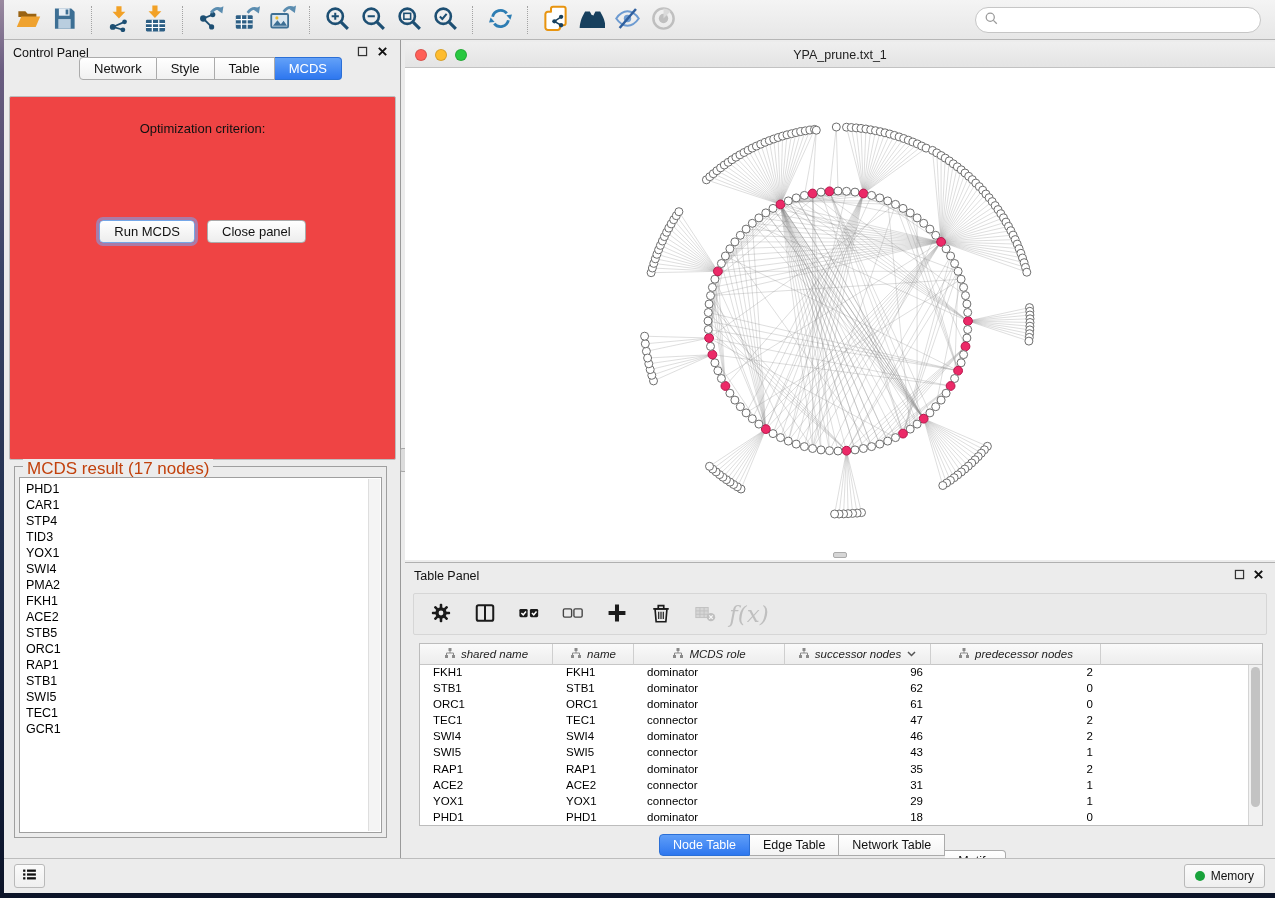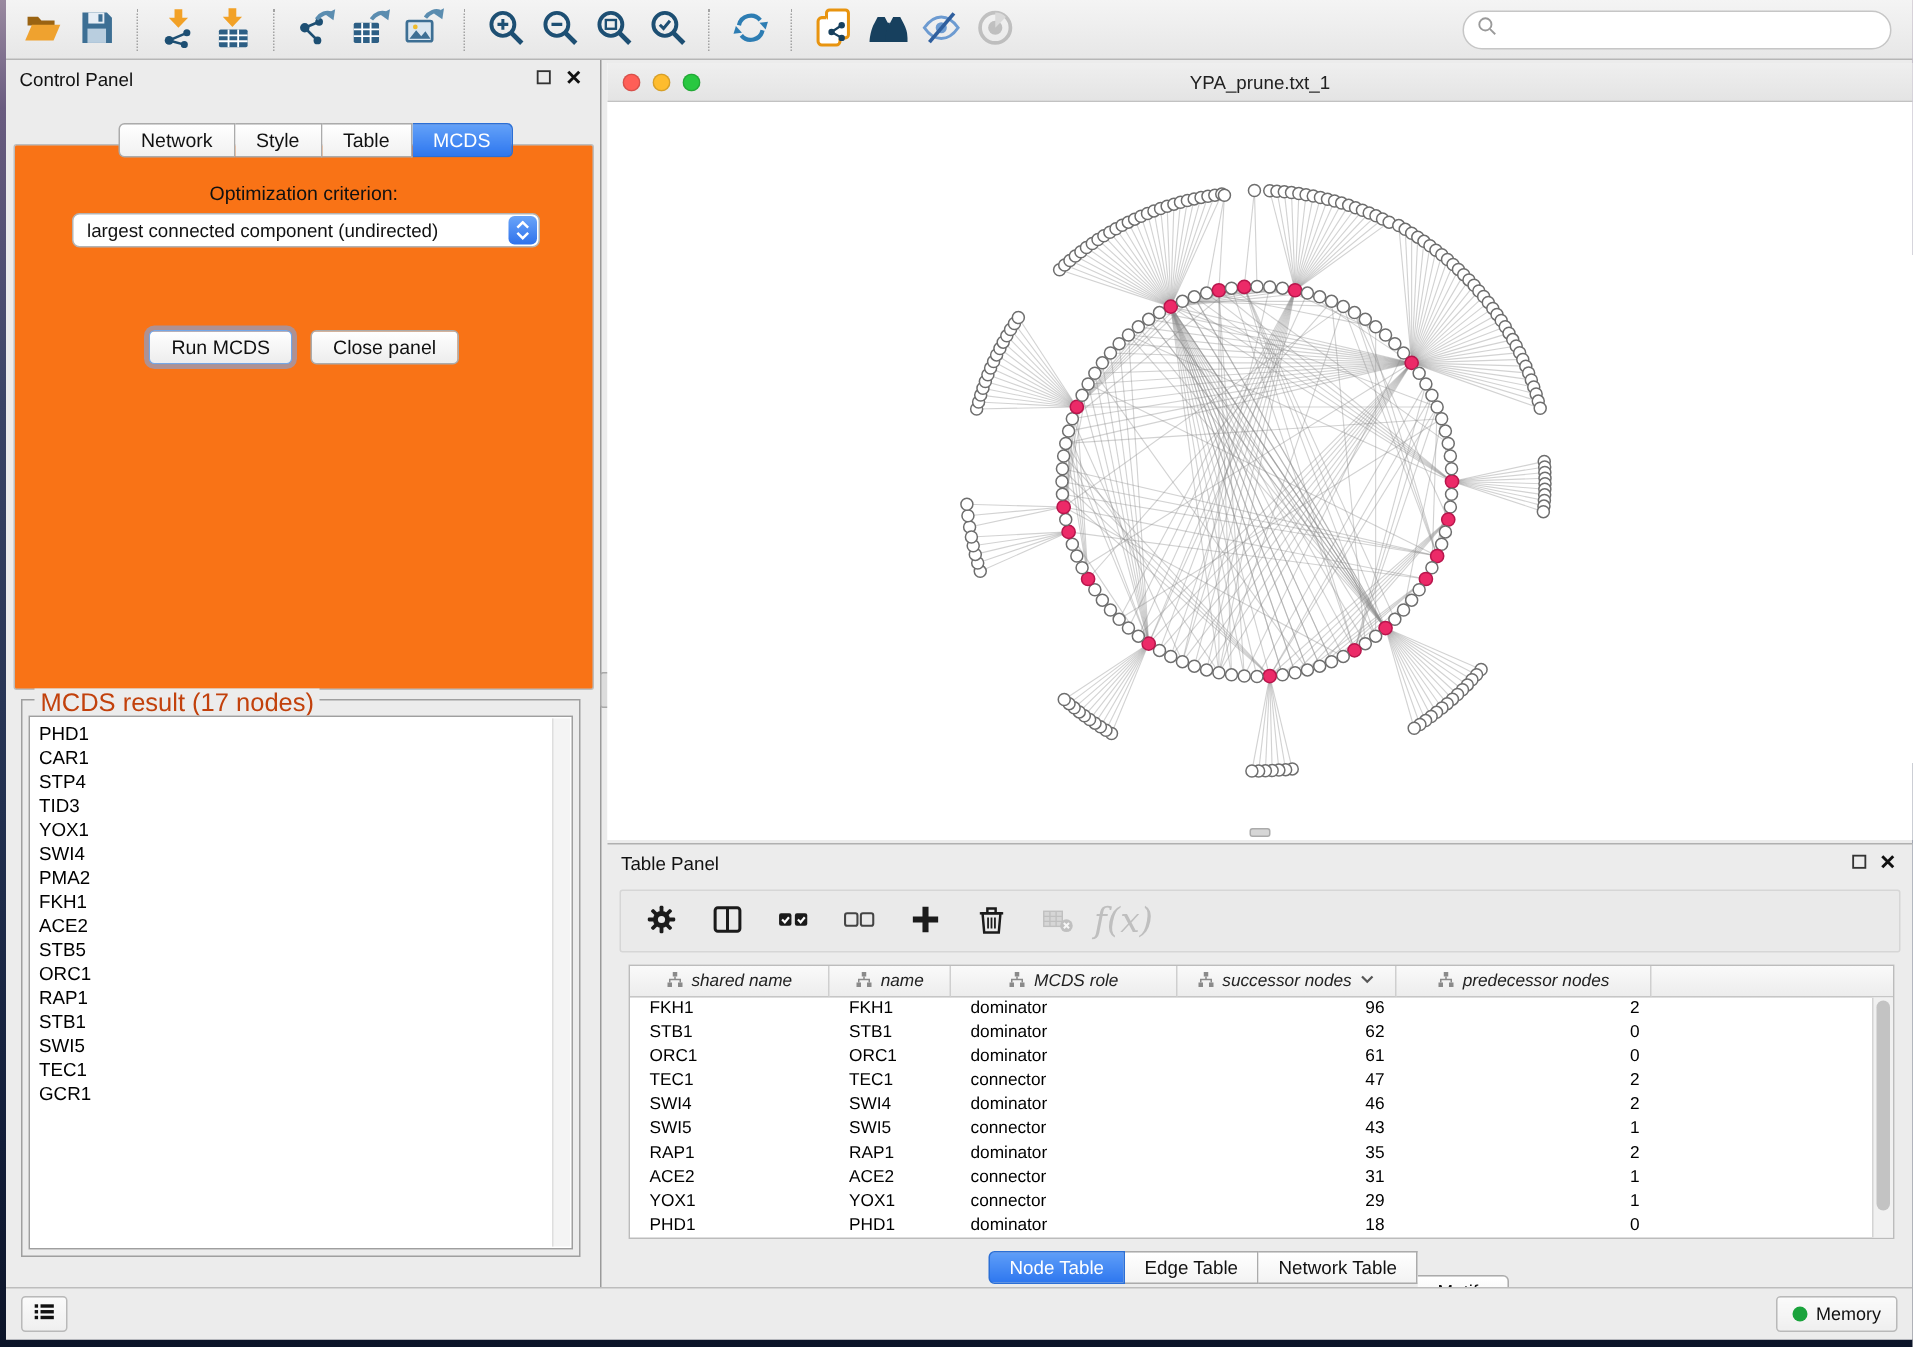--- a/index.html
+++ b/index.html
@@ -22,26 +22,26 @@
   
   .middle { position:absolute; left:0; top:40px; width:100%; height:818px; }
   .statusbar { position:absolute; left:0; top:858px; width:100%; height:35px; background:#ececec; border-top:1px solid #bdbdbd; }
 
   
   .cpanel { position:absolute; left:0; top:0; width:397px; height:818px; background:#ececec; border-right:1px solid #9a9a9a; }
   .panelhead { position:relative; height:26px; }
   .panelhead .ptitle { position:absolute; left:9px; top:6px; font-size:12.5px; color:#111; }
   .phbtn { position:absolute; top:5px; width:16px; height:16px; border:none; background:transparent; display:flex; align-items:center; justify-content:center; }
   .vsplit-handle { position:absolute; left:396px; top:408px; width:9px; height:24px; background:#dcdcdc; border:1px solid #a8a8a8; border-radius:2px; }
-  .tabbar { position:absolute; left:75px; top:42px; display:flex; height:23px; z-index:2; }
+  .tabbar { position:absolute; left:75px; top:17px; display:flex; height:23px; z-index:2; }
   .ctab { height:23px; border:1px solid #ababab; border-left:none; background:linear-gradient(#ffffff,#f1f1f1); font-size:13px; padding:0 14px; color:#111; display:flex; align-items:center; }
   .ctab:first-child { border-left:1px solid #ababab; border-radius:4px 0 0 4px; }
   .ctab:last-child { border-radius:0 4px 4px 0; }
   .ctab.active { background:linear-gradient(#63a1f8,#2e77ef); color:#fff; border-color:#2b6fd6; }
-  .tabcontent { position:absolute; left:5px; top:56px; width:387px; height:364px; background:#f97316; border:1px solid #bdbdbd; border-radius:2px; }
+  .tabcontent { position:absolute; left:5px; top:56px; width:387px; height:364px; background:#ef4444; border:1px solid #bdbdbd; border-radius:2px; }
   .optlabel { position:absolute; top:24px; width:100%; text-align:center; font-size:13px; color:#111; }
   .optselect { position:absolute; left:38px; top:45px; width:312px; height:23px; background:#fff; border:1px solid #b3b3b3; border-radius:5px; font-size:12.5px; display:flex; align-items:center; padding-left:9px; color:#111; }
   .optselect .stepper { position:absolute; right:1px; top:1px; width:19px; height:19px; border-radius:4px; background:linear-gradient(#6aa5f9,#2e72ec); display:flex; flex-direction:column; align-items:center; justify-content:center; gap:1px; }
   .btnrow { position:absolute; top:79px; width:100%; display:flex; justify-content:center; gap:12px; }
   .macbtn { height:23px; background:linear-gradient(#ffffff,#ededed); border:1px solid #ababab; border-radius:4px; font-size:13px; padding:0 14px; color:#111; font-family:inherit;margin-top:44px; }
   .macbtn.focused { border-color:#74a7e8; box-shadow:0 0 0 3px rgba(115,170,250,.55); }
   .fieldset { position:absolute; left:10px; top:426px; width:373px; height:372px; border:1px solid #9f9f9f; }
   .fieldset .legend { position:absolute; left:8px; top:-8px; background:#ececec; padding:0 4px; font-size:17px; color:#c2410c; }
   .mcdslist { position:absolute; left:4px; right:4px; top:10px; bottom:4px; background:#fff; border:1px solid #9f9f9f; overflow:hidden; }
   .mcdslist .items { padding:3px 0 0 6px; font-size:12.5px; line-height:16px; color:#000; }
@@ -248,31 +248,20 @@
         </button>
       </div>
       <div class="tabbar">
           <button class="ctab">Network</button>
           <button class="ctab">Style</button>
           <button class="ctab">Table</button>
           <button class="ctab active">MCDS</button>
         </div>
       <div class="tabcontent">
         <div class="optlabel">Optimization criterion:</div>
-        <div class="optselect">
-          <span>largest connected component (undirected)</span>
-          <span class="stepper">
-            <svg width="9" height="6" viewBox="0 0 10 6">
-                <path d="M1 5l4-4 4 4" fill="none" stroke="#fff" stroke-width="1.8"></path>
-              </svg>
-            <svg width="9" height="6" viewBox="0 0 10 6">
-                <path d="M1 1l4 4 4-4" fill="none" stroke="#fff" stroke-width="1.8"></path>
-              </svg>
-          </span>
-        </div>
         <div class="btnrow">
           <button class="macbtn focused">Run MCDS</button>
           <button class="macbtn">Close panel</button>
         </div>
       </div>
       <div class="fieldset">
         <span class="legend">MCDS result (17 nodes)</span>
         <div class="mcdslist">
           <div class="items">
               <div>PHD1</div>

